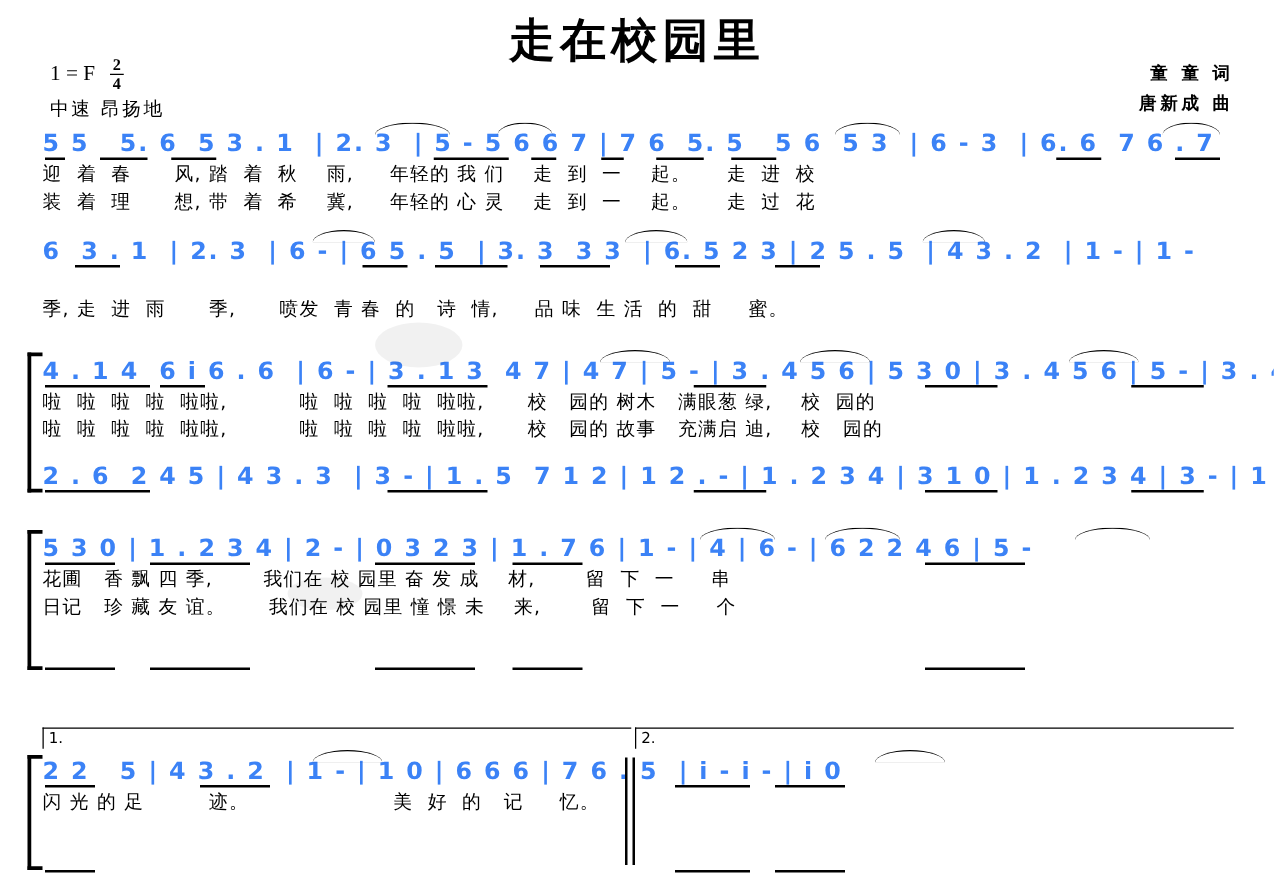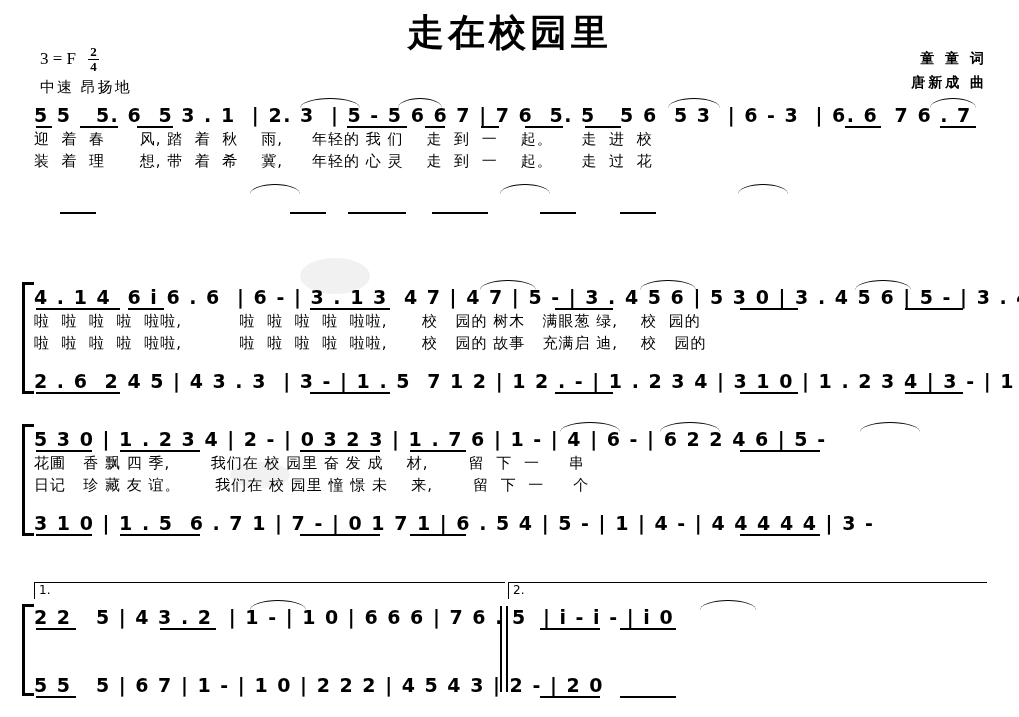--- a/index.html
+++ b/index.html
@@ -57,21 +57,21 @@
 
   
   .row{position:absolute;left:0;width:1019px;}
   .notes{
     position:absolute;left:0;top:0;width:1019px;
     font-family:"DejaVu Sans", sans-serif;
     font-size:19px;
     font-weight:bold;
     letter-spacing:0px;
     white-space:pre;
-    color:#000000;
+    color:#3b82f6;
   }
   .lyric{
     position:absolute;left:0;top:0;width:1019px;
     font-family:"DejaVu Sans", sans-serif;
     font-size:15px;
     white-space:pre;
     color:#000;
   }
 
   
@@ -117,21 +117,21 @@
   .blotch{position:absolute;border-radius:50%;background:#000;opacity:.055;}
 </style>
 </head>
 <body>
 
 <div class="page">
 
   <div class="title">走在校园里</div>
 
   <div class="keysig">
-    <span>3 = F</span>
+    <span>1 = F</span>
     <span class="frac">
       <span class="num">2</span>
       <span class="den">4</span>
     </span>
   </div>
   <div class="tempo">中速  昂扬地</div>
   <div class="credit c1">童 童  词</div>
   <div class="credit c2">唐新成  曲</div>
 
   <div class="row" style="top:104px;height:56px">
@@ -150,20 +150,22 @@
     <div class="beam" style="left:845px;top:22px;width:36px;"></div>
     <div class="beam" style="left:940px;top:22px;width:36px;"></div>
 
     <div class="slur" style="left:300px;top:-6px;width:60px;"></div>
     <div class="slur" style="left:398px;top:-6px;width:44px;"></div>
     <div class="slur" style="left:668px;top:-6px;width:52px;"></div>
     <div class="slur" style="left:930px;top:-6px;width:46px;"></div>
   </div>
 
   <div class="row" style="top:190px;height:56px">
+    <div class="notes" style="left:34px;width:960px;letter-spacing:1.5px;">6  3 . 1  | 2. 3  | 6 - | 6 5 . 5  | 3. 3  3 3  | 6. 5 2 3 | 2 5 . 5  | 4 3 . 2  | 1 - | 1 -</div>
+    <div class="lyric" style="top:48px;left:34px;width:960px;letter-spacing:1px;">季, 走  进  雨      季,      喷发  青 春  的   诗  情,     品 味  生 活  的  甜     蜜。</div>
     <div class="beam" style="left:60px;top:22px;width:36px;"></div>
     <div class="beam" style="left:290px;top:22px;width:36px;"></div>
     <div class="beam" style="left:348px;top:22px;width:58px;"></div>
     <div class="beam" style="left:432px;top:22px;width:56px;"></div>
     <div class="beam" style="left:540px;top:22px;width:36px;"></div>
     <div class="beam" style="left:620px;top:22px;width:36px;"></div>
     <div class="slur" style="left:250px;top:-6px;width:50px;"></div>
     <div class="slur" style="left:500px;top:-6px;width:50px;"></div>
     <div class="slur" style="left:738px;top:-6px;width:50px;"></div>
   </div>
@@ -188,21 +190,20 @@
     <div class="slur" style="left:480px;top:-6px;width:56px;"></div>
     <div class="slur" style="left:640px;top:-6px;width:56px;"></div>
     <div class="slur" style="left:855px;top:-6px;width:56px;"></div>
   </div>
 
   <div class="row" style="top:428px;height:116px">
     <div class="brace" style="left:22px;top:-4px;height:112px;"></div>
     <div class="notes" style="left:34px;width:960px;letter-spacing:1.5px;">5 3 0 | 1 . 2 3 4 | 2 - | 0 3 2 3 | 1 . 7 6 | 1 - | 4 | 6 - | 6 2 2 4 6 | 5 -</div>
     <div class="lyric" style="top:48px;left:34px;width:960px;letter-spacing:1px;">日记   珍 藏 友 谊。      我们在 校 园里 憧 憬 未    来,       留  下  一     个</div>
     <div class="lyric" style="top:26px;left:34px;width:960px;letter-spacing:1px;">花圃   香 飘 四 季,       我们在 校 园里 奋 发 成    材,       留  下  一     串</div>
-    <div class="notes" style="top:84px;left:34px;width:960px;letter-spacing:1.5px;">3 1 0 | 1 . 5  6 . 7 1 | 7 - | 0 1 7 1 | 6 . 5 4 | 5 - | 1 | 4 - | 4 4 4 4 4 | 3 -</div>
     <div class="beam" style="left:36px;top:22px;width:56px;"></div>
     <div class="beam" style="left:120px;top:22px;width:80px;"></div>
     <div class="beam" style="left:300px;top:22px;width:80px;"></div>
     <div class="beam" style="left:410px;top:22px;width:56px;"></div>
     <div class="beam" style="left:740px;top:22px;width:80px;"></div>
     <div class="beam" style="left:36px;top:106px;width:56px;"></div>
     <div class="beam" style="left:120px;top:106px;width:80px;"></div>
     <div class="beam" style="left:300px;top:106px;width:80px;"></div>
     <div class="beam" style="left:410px;top:106px;width:56px;"></div>
     <div class="beam" style="left:740px;top:106px;width:80px;"></div>
@@ -213,21 +214,21 @@
 
   <div class="row" style="top:582px;height:116px">
     <div class="volta" style="left:34px;top:0px;width:470px;">
       <span>1.</span>
     </div>
     <div class="volta" style="left:508px;top:0px;width:478px;">
       <span>2.</span>
     </div>
     <div class="brace" style="left:22px;top:22px;height:92px;"></div>
     <div class="notes" style="top:24px;left:34px;width:960px;letter-spacing:1.5px;">2 2   5 | 4 3 . 2  | 1 - | 1 0 | 6 6 6 | 7 6 . 5  | i - i - | i 0</div>
-    <div class="notes" style="top:92px;left:34px;width:960px;letter-spacing:1.5px;">5 5   5 | 6 7 | 1 - | 1 0 | 2 2 2 | 4 5 4 3 | 2 - | 2 0</div>
+    <div class="lyric" style="top:50px;left:34px;width:960px;letter-spacing:1px;">闪 光 的 足         迹。                    美  好  的   记     忆。</div>
     <div class="beam" style="left:36px;top:46px;width:40px;"></div>
     <div class="beam" style="left:160px;top:46px;width:56px;"></div>
     <div class="beam" style="left:540px;top:46px;width:60px;"></div>
     <div class="beam" style="left:620px;top:46px;width:56px;"></div>
     <div class="beam" style="left:36px;top:114px;width:40px;"></div>
     <div class="beam" style="left:540px;top:114px;width:60px;"></div>
     <div class="beam" style="left:620px;top:114px;width:56px;"></div>
     <div class="slur" style="left:250px;top:18px;width:56px;"></div>
     <div class="slur" style="left:700px;top:18px;width:56px;"></div>
     <div class="dbl" style="left:500px;top:24px;height:86px;"></div>

